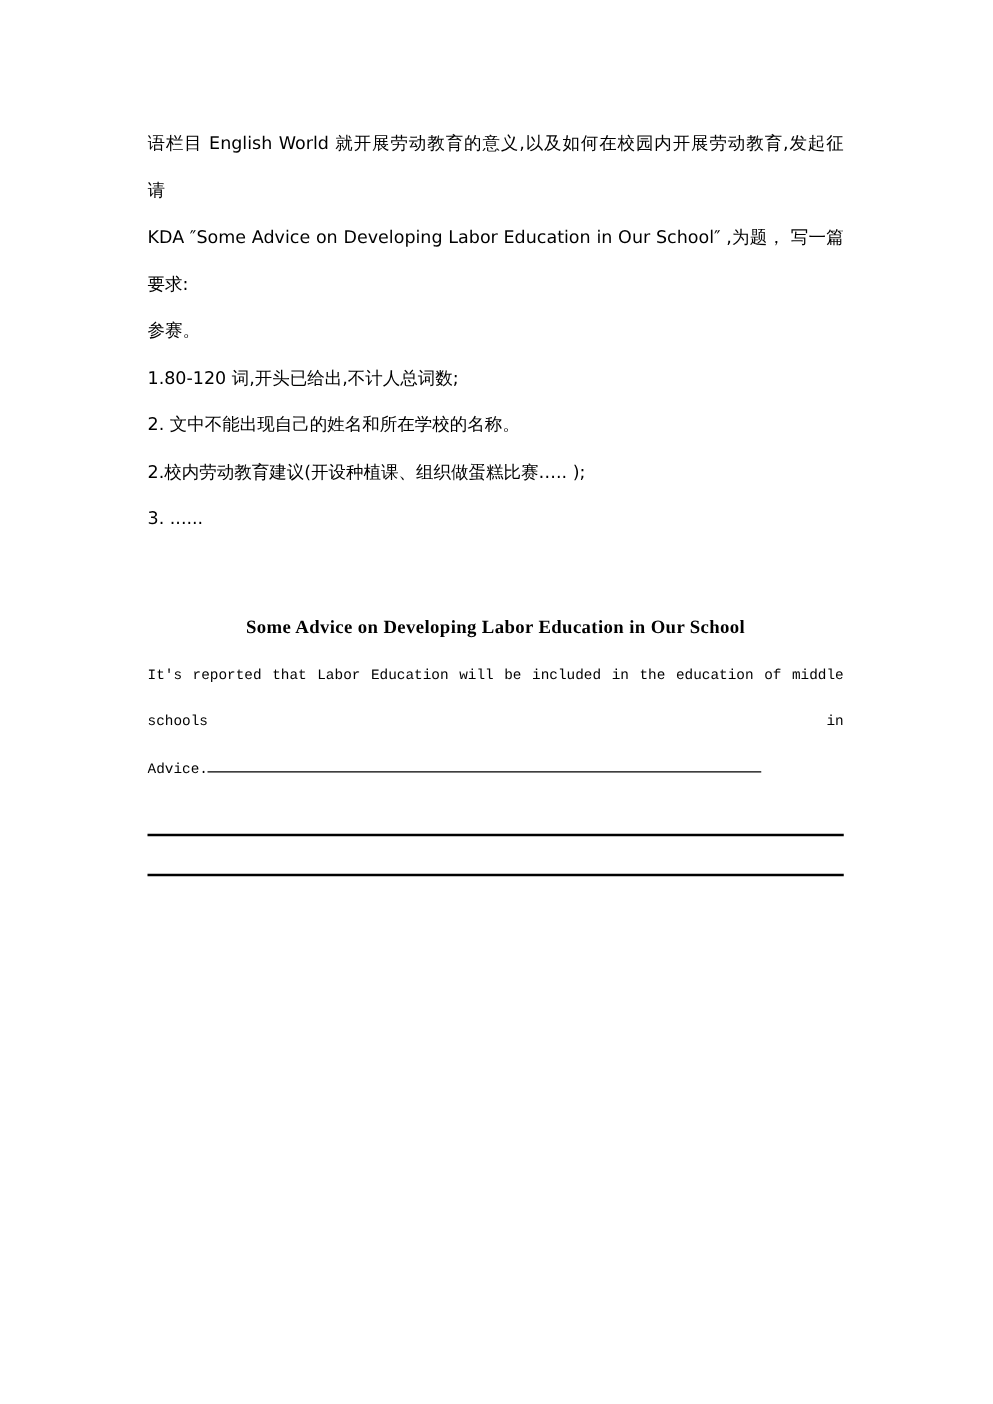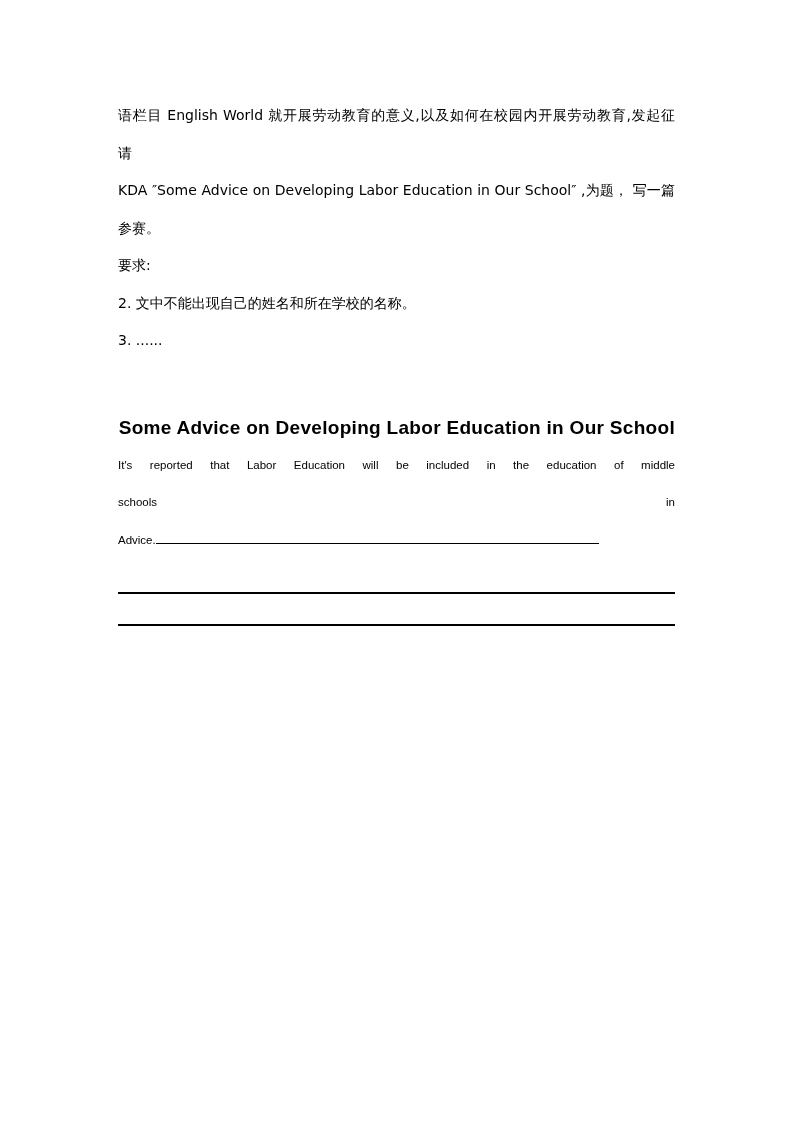--- a/index.html
+++ b/index.html
@@ -25,33 +25,33 @@
     height: 37.5px;
     line-height: 37.5px;
     overflow: hidden;
     white-space: nowrap;
   }
   .cjk {
     font-family: "DejaVu Sans", sans-serif;
     font-size: 14px;
   }
   .mono {
-    font-family: Liberation Sans, sans-serif;
+    font-family: Liberation Mono, monospace;
     font-size: 11.5px;
   }
   .just {
     white-space: normal;
     text-align: justify;
     text-align-last: justify;
   }
   .title-line {
-    font-family: Liberation Sans, sans-serif;
+    font-family: Liberation Serif, serif;
     font-weight: bold;
-    font-size: 19px;
-    text-align: right;
+    font-size: 15px;
+    text-align: center;
     letter-spacing: 0.3px;
   }
   .spacer-before-title {
     height: 49.5px;
   }
   .split {
     display: flex;
     justify-content: space-between;
     gap: 34px;
   }
@@ -72,25 +72,27 @@
 </style>
 </head>
 <body>
 
 <div class="page">
   <div class="content">
 
     <div class="ln cjk just">语栏目 English World 就开展劳动教育的意义,以及如何在校园内开展劳动教育,发起征文。</div>
     <div class="ln cjk">请</div>
     <div class="ln cjk just">KDA ″Some Advice on Developing Labor Education in Our School″ ,为题， 写一篇短文</div>
+    <div class="ln cjk">要求:</div>
+
     <div class="ln cjk">参赛。</div>
-
-    <div class="ln cjk">要求:</div>
+    <div class="ln cjk">1.80-120 词,开头已给出,不计人总词数;</div>
     <div class="ln cjk">2. 文中不能出现自己的姓名和所在学校的名称。</div>
 
+    <div class="ln cjk">2.校内劳动教育建议(开设种植课、组织做蛋糕比赛….. );</div>
     <div class="ln cjk">3. ......</div>
 
     <div class="spacer-before-title"></div>
 
     <div class="ln title-line">Some Advice on Developing Labor Education in Our School</div>
 
     <div class="ln mono just">It's reported that Labor Education will be included in the education of middle</div>
 
     <div class="ln mono split">
       <span>schools</span>

